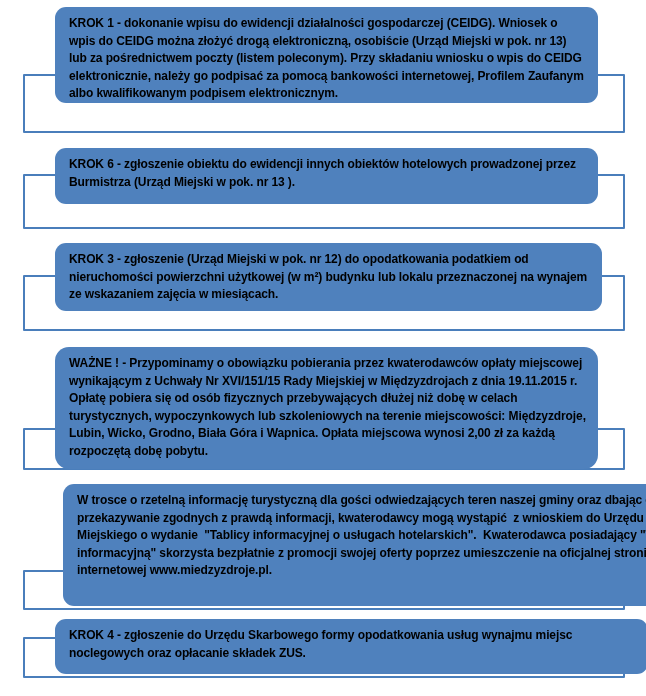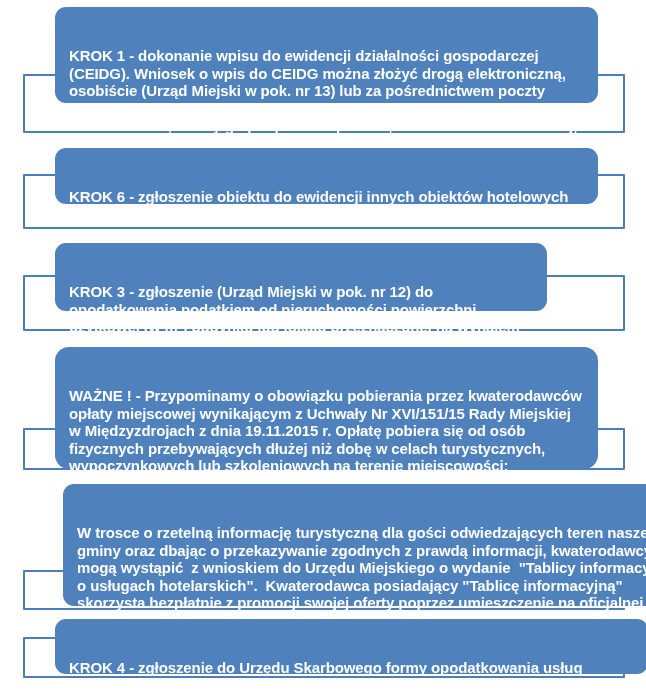--- a/index.html
+++ b/index.html
@@ -30,29 +30,28 @@
     border-radius: 1px;
   }
   .step-card {
     position: absolute;
     background: #4f81bd;
     border-radius: 11px;
     box-sizing: border-box;
     padding: 8px 12px 8px 14px;
   }
   .step-text {
-    color: #ffffff;
+    color: #000000;
     font-family: "Liberation Sans", sans-serif;
-    font-size: 15px;
+    font-size: 12px;
     line-height: 17.6px;
     font-weight: 600;
     letter-spacing: -0.1px;
     white-space: pre-wrap;
     display: block;
-    margin-top: 32px;
   }
 </style>
 </head>
 <body>
 
 <div id="canvas">
 
 <div class="step-group">
       <div class="step-frame" style="left: 23px; top: 74px; width: 602px; height: 59px;"></div>
       <div class="step-card" style="left: 55px; top: 7px; width: 543px; height: 96px;">
@@ -60,21 +59,21 @@
       </div>
     </div>
     <div class="step-group">
       <div class="step-frame" style="left: 23px; top: 174px; width: 602px; height: 55px;"></div>
       <div class="step-card" style="left: 55px; top: 148px; width: 543px; height: 56px;">
         <span class="step-text">KROK 6 - zgłoszenie obiektu do ewidencji innych obiektów hotelowych prowadzonej przez Burmistrza (Urząd Miejski w pok. nr 13 ).</span>
       </div>
     </div>
     <div class="step-group">
       <div class="step-frame" style="left: 23px; top: 275px; width: 602px; height: 56px;"></div>
-      <div class="step-card" style="left: 55px; top: 243px; width: 492px; height: 68px;">
+      <div class="step-card" style="left: 55px; top: 243px; width: 547px; height: 68px;">
         <span class="step-text">KROK 3 - zgłoszenie (Urząd Miejski w pok. nr 12) do opodatkowania podatkiem od nieruchomości powierzchni użytkowej (w m²) budynku lub lokalu przeznaczonej na wynajem ze wskazaniem zajęcia w miesiącach.</span>
       </div>
     </div>
     <div class="step-group">
       <div class="step-frame" style="left: 23px; top: 428px; width: 602px; height: 42px;"></div>
       <div class="step-card" style="left: 55px; top: 347px; width: 543px; height: 122px; border-radius: 14px;">
         <span class="step-text">WAŻNE ! - Przypominamy o obowiązku pobierania przez kwaterodawców opłaty miejscowej wynikającym z Uchwały Nr XVI/151/15 Rady Miejskiej w Międzyzdrojach z dnia 19.11.2015 r. Opłatę pobiera się od osób fizycznych przebywających dłużej niż dobę w celach turystycznych, wypoczynkowych lub szkoleniowych na terenie miejscowości: Międzyzdroje, Lubin, Wicko, Grodno, Biała Góra i Wapnica. Opłata miejscowa wynosi 2,00 zł za każdą rozpoczętą dobę pobytu.</span>
       </div>
     </div>
     <div class="step-group">

